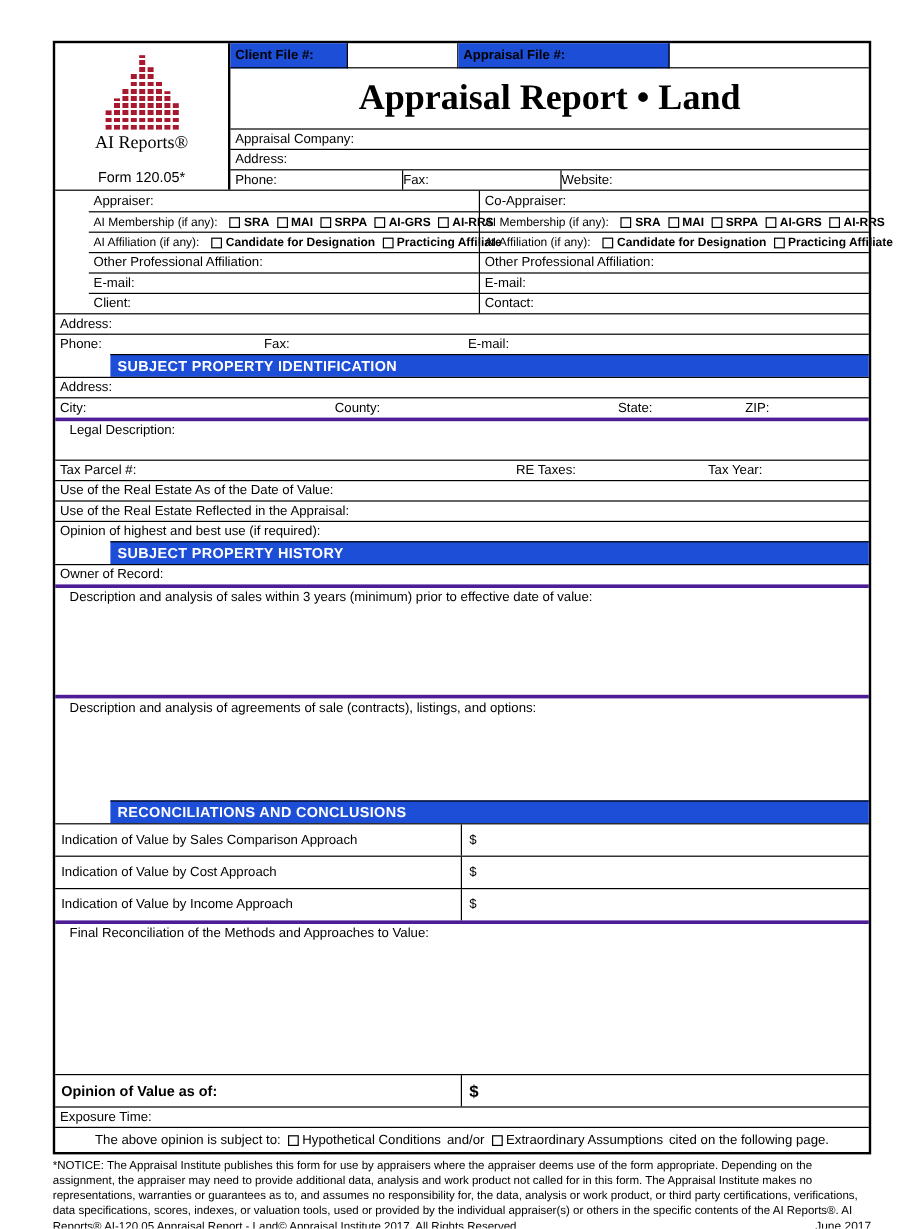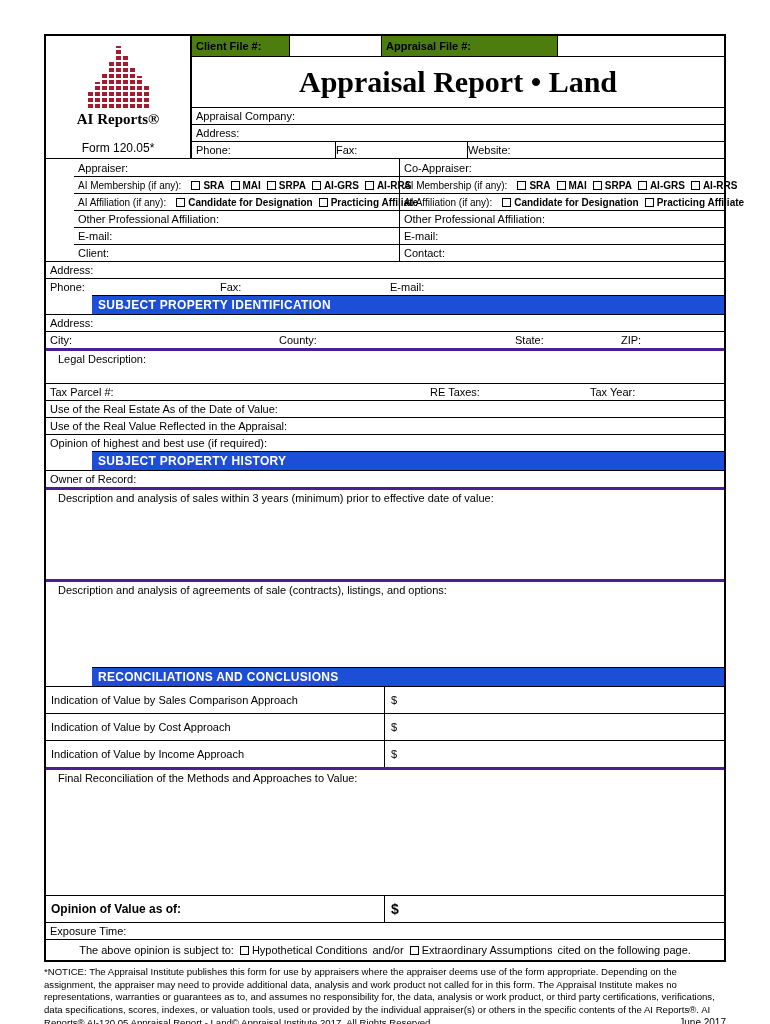--- a/index.html
+++ b/index.html
@@ -6,25 +6,25 @@
   body { background:#fff; color:#000; font-family:"Liberation Sans", sans-serif; }
   .page { width:770px; height:1024px; padding:34px 44px 0 44px; background:#fff; overflow:hidden; }
   .form { border:2px solid #000; width:682px; background:#fff; }
 
   
   .header { display:flex; }
   .logo-cell { width:146px; border-right:2px solid #000; display:flex; flex-direction:column; align-items:center; padding-top:6px; }
   .logo-bars { display:flex; align-items:flex-end; gap:2px; height:66px; }
   .bar { width:5px; background:repeating-linear-gradient(to top,#A6192E 0 4px,#ffffff 4px 6px); }
   .b1{height:16px}.b2{height:26px}.b3{height:36px}.b4{height:48px}.b5{height:62px}.b6{height:52px}.b7{height:42px}.b8{height:32px}.b9{height:22px}
-  .logo-text { font-family:"Liberation Serif", serif; font-weight:bold; font-size:15px; margin-top:3px; }
+  .logo-text { font-family:"Liberation Serif", serif; font-weight:normal; font-size:15px; margin-top:3px; }
   .form-number { margin-top:auto; padding-bottom:3px; font-size:12px; }
   .header-main { flex:1; display:flex; flex-direction:column; }
   .file-row { display:flex; height:21px; }
-  .file-label { background:#4d7c0f; font-size:11px; font-weight:bold; display:flex; align-items:center; padding:0 4px; border-right:1px solid #000; border-bottom:1px solid #000; }
+  .file-label { background:#1d4ed8; font-size:11px; font-weight:bold; display:flex; align-items:center; padding:0 4px; border-right:1px solid #000; border-bottom:1px solid #000; }
   .fl1 { width:98px; }
   .fl2 { width:176px; }
   .file-input { border-right:1px solid #000; border-bottom:1px solid #000; }
   .fi1 { width:92px; }
   .fi2 { flex:1; border-right:none; }
   .title-row { height:50px; display:flex; align-items:center; justify-content:center; }
   .title-row h1 { font-family:"Liberation Serif", serif; font-size:30px; font-weight:bold; }
 
   
   .row { display:flex; align-items:center; height:17px; border-top:1px solid #000; padding:0 4px; font-size:11px; }
@@ -299,21 +299,21 @@
       <span class="seg t3">
           <span class="lbl">Tax Year:</span>
           <span class="fill"></span>
         </span>
     </div>
     <div class="row">
       <span class="lbl">Use of the Real Estate As of the Date of Value:</span>
       <span class="fill"></span>
     </div>
     <div class="row">
-      <span class="lbl">Use of the Real Value Reflected in the Appraisal:</span>
+      <span class="lbl">Use of the Real Estate Reflected in the Appraisal:</span>
       <span class="fill"></span>
     </div>
     <div class="row">
       <span class="lbl">Opinion of highest and best use (if required):</span>
       <span class="fill"></span>
     </div>
 
     <div class="section-bar">SUBJECT PROPERTY HISTORY</div>
     <div class="row">
       <span class="lbl">Owner of Record:</span>

